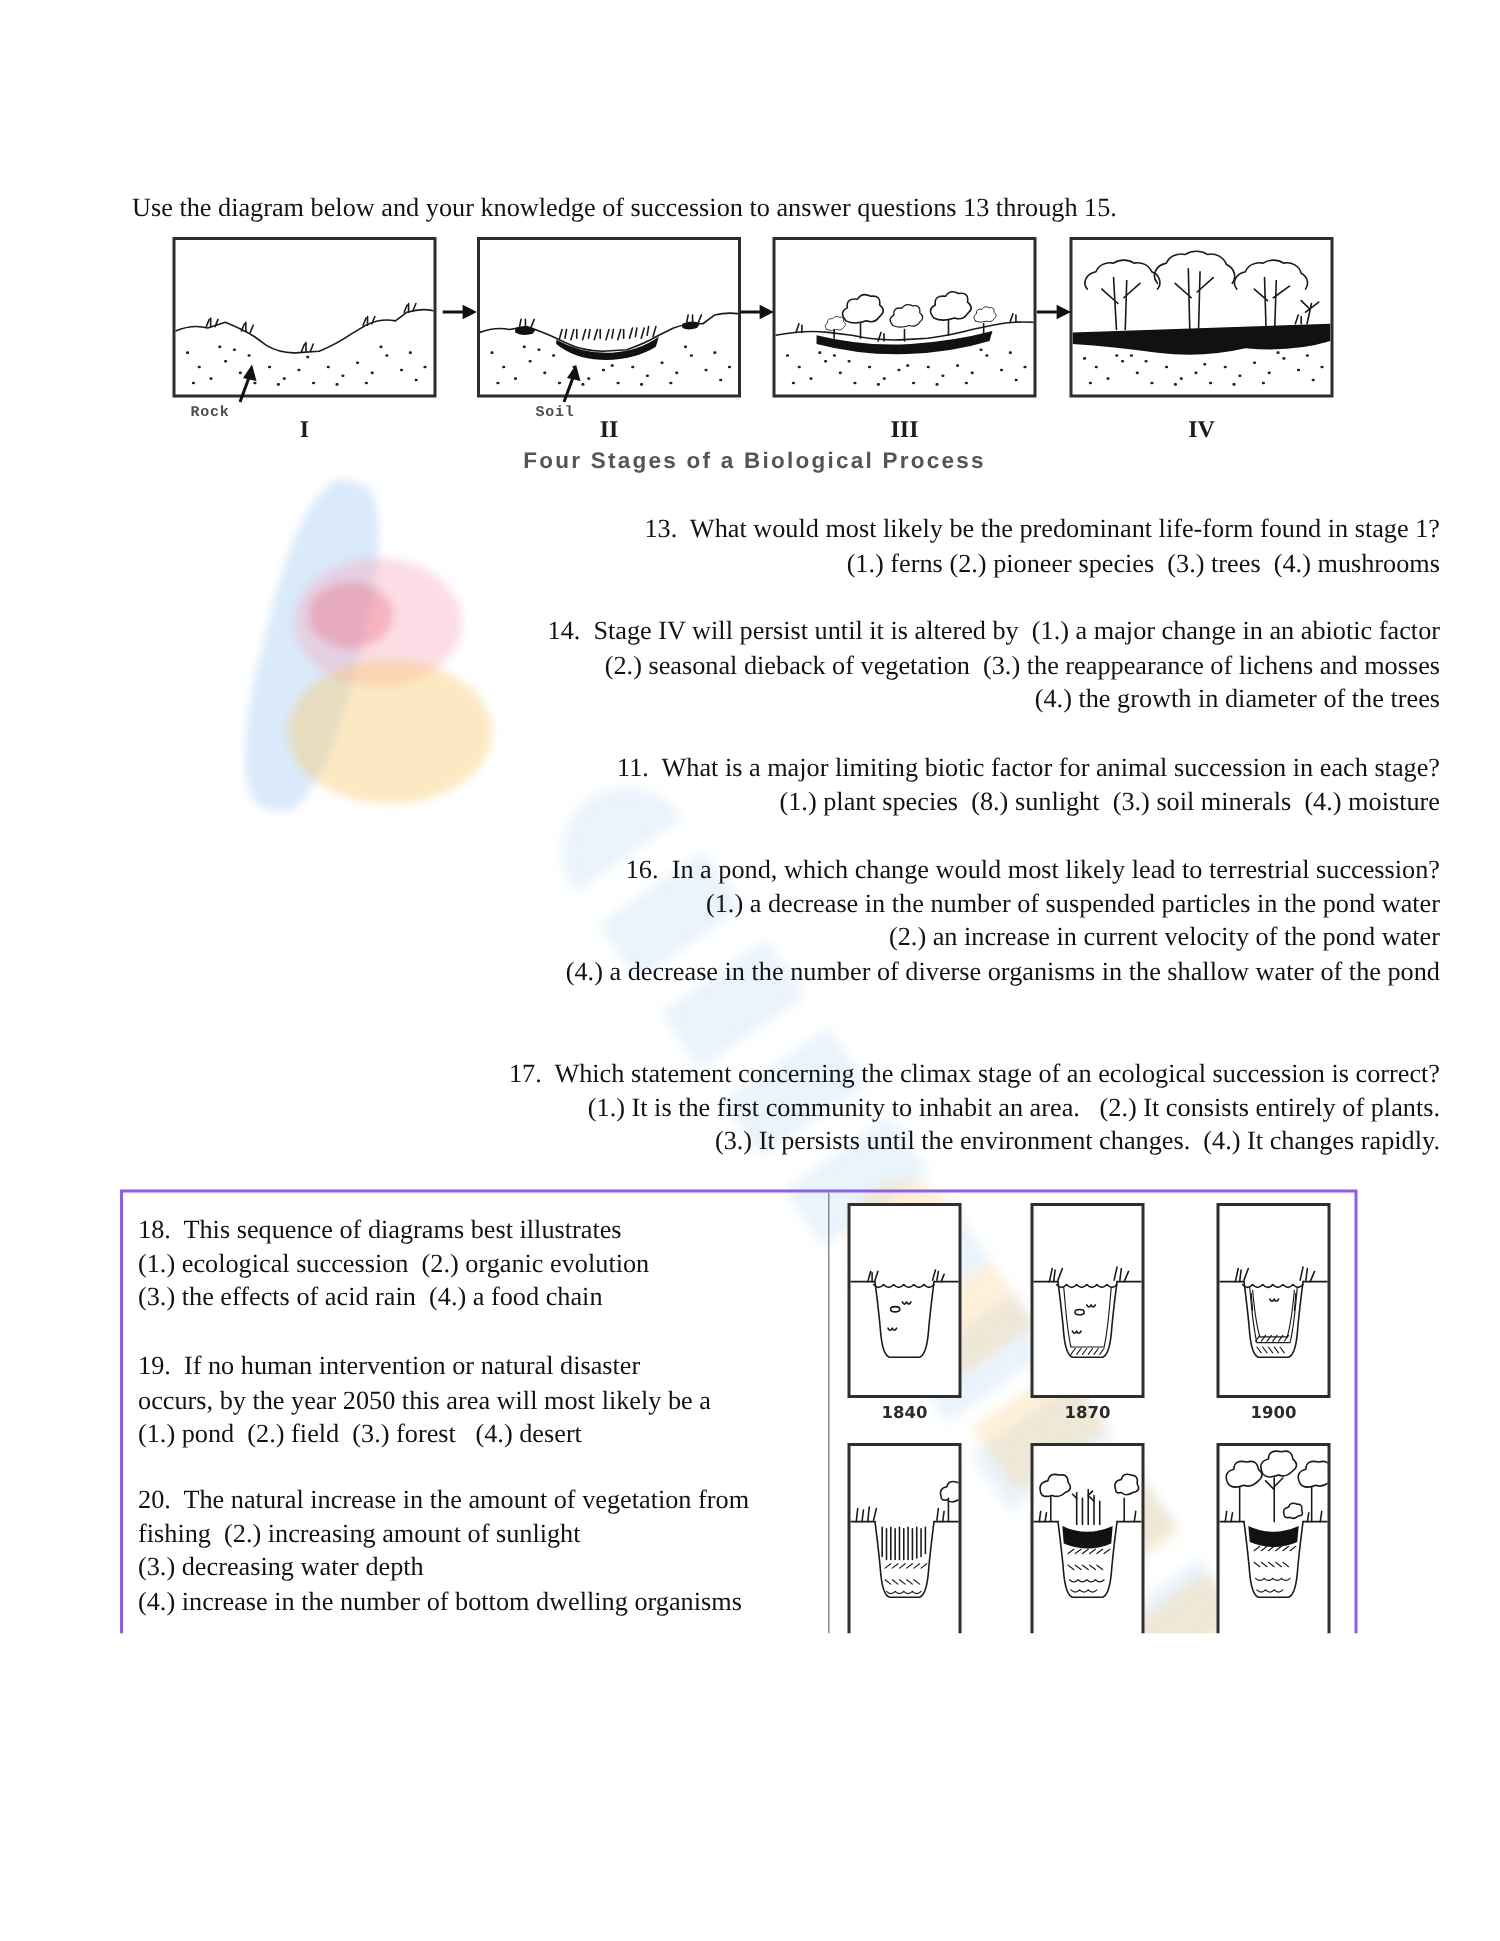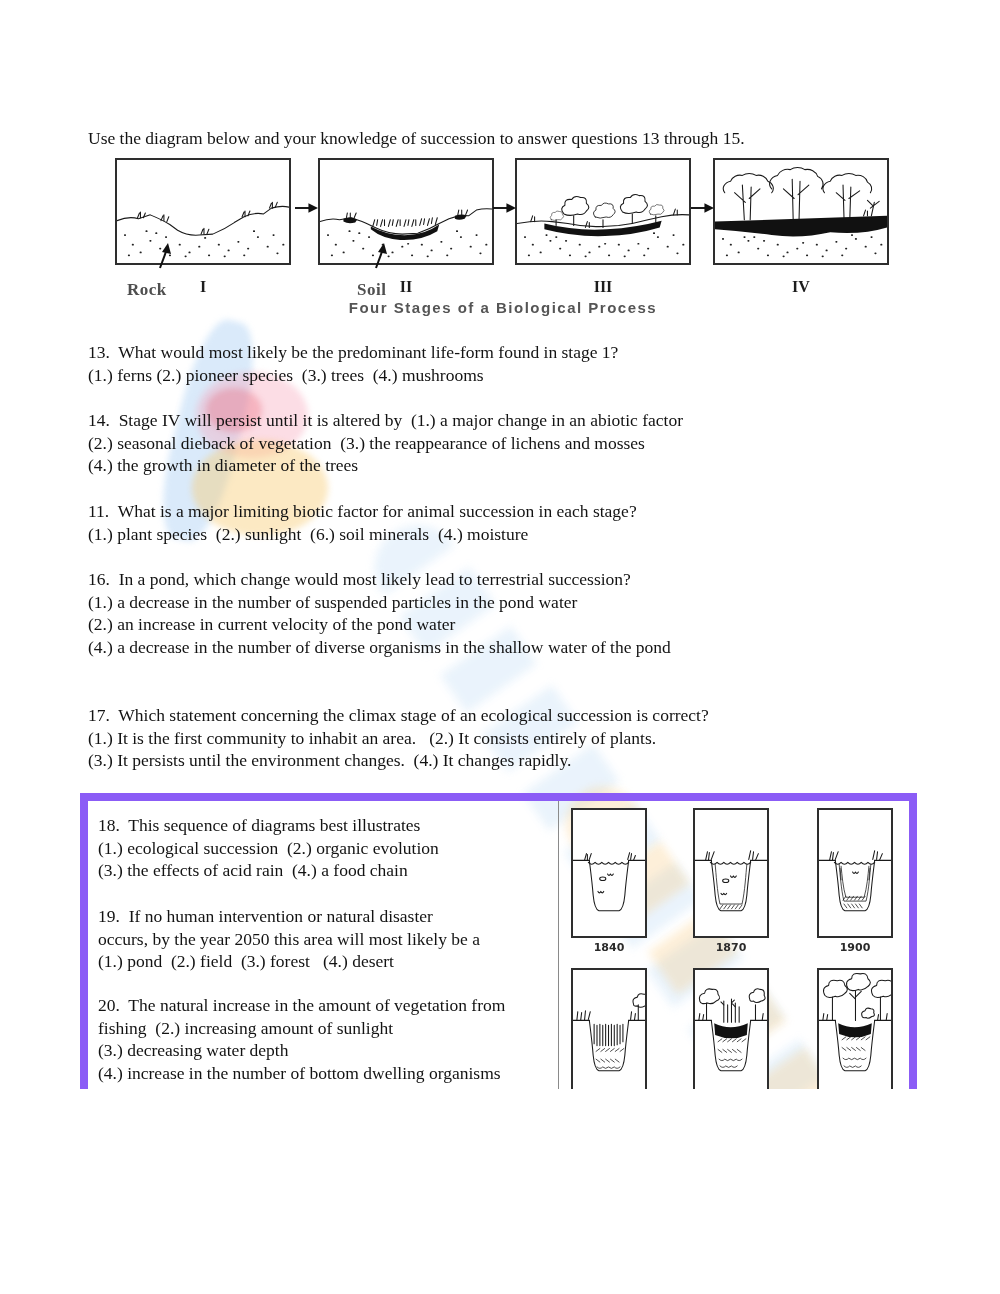--- a/index.html
+++ b/index.html
@@ -22,34 +22,34 @@
     background:repeating-linear-gradient(90deg,rgba(250,196,108,.26) 0 52px,rgba(250,196,108,0) 52px 84px);}
 
   .instruction{position:absolute;left:88px;top:110px;font-size:17.5px;white-space:pre-wrap;}
 
   
   .diagram{position:absolute;left:115px;top:158px;width:776px;height:168px;}
   .sp{position:absolute;top:0;width:172px;height:103px;border:2px solid #2e2e2e;background:#fff;}
   .sp svg{display:block;width:100%;height:100%;}
   .stage-arrow{position:absolute;top:44px;width:23px;height:12px;}
   .ptr{position:absolute;width:18px;height:28px;}
-  .glabel{position:absolute;font-family:Liberation Serif, serif;font-size:17px;
-          font-weight:600;letter-spacing:.5px;color:#4f4f4f;margin-top:10px;}
+  .glabel{position:absolute;font-family:Liberation Mono, monospace;font-size:10px;
+          font-weight:600;letter-spacing:.5px;color:#4f4f4f;}
   .num{position:absolute;top:120px;width:176px;text-align:center;font-size:16px;font-weight:bold;color:#1d1d1d;}
   .caption{position:absolute;left:0;top:141px;width:776px;text-align:center;
            font-family:"Liberation Sans",sans-serif;font-size:15px;font-weight:600;
            letter-spacing:1.5px;color:#555555;}
 
   
-  .q{position:absolute;left:88px;right:40px;}
+  .q{position:absolute;left:88px;right:40px;text-align:right;}
   .qline{font-size:17.5px;line-height:22.7px;white-space:pre-wrap;}
 
   
   .bigbox{position:absolute;left:80px;top:793px;width:821px;height:318px;
-          border:8px solid #8b5cf6;background:transparent;}
+          border:2px solid #8b5cf6;background:transparent;}
   .box-divider{position:absolute;left:470px;top:0;bottom:0;width:1px;background:#8a8a8a;}
   .bq{position:absolute;left:10px;width:450px;}
   .pond{position:absolute;width:76px;}
   .pond-frame{width:72px;height:126px;border:2px solid #2e2e2e;background:#fff;}
   .pond-frame svg{display:block;width:100%;height:100%;}
   .year{margin-top:3px;text-align:center;font-family:"DejaVu Sans",sans-serif;
         font-size:11px;font-weight:700;color:#2b2b2b;}
 
   .ln{stroke:#1a1a1a;fill:none;stroke-width:1.1;stroke-linecap:round;stroke-linejoin:round;}
   .fl{fill:#111111;stroke:none;}
@@ -184,21 +184,21 @@
       <div class="qline">13.  What would most likely be the predominant life-form found in stage 1?</div>
       <div class="qline">(1.) ferns (2.) pioneer species  (3.) trees  (4.) mushrooms</div>
     </div>
     <div class="q" style="top:409px">
       <div class="qline">14.  Stage IV will persist until it is altered by  (1.) a major change in an abiotic factor</div>
       <div class="qline">(2.) seasonal dieback of vegetation  (3.) the reappearance of lichens and mosses</div>
       <div class="qline">(4.) the growth in diameter of the trees</div>
     </div>
     <div class="q" style="top:500px">
       <div class="qline">11.  What is a major limiting biotic factor for animal succession in each stage?</div>
-      <div class="qline">(1.) plant species  (2.) sunlight  (6.) soil minerals  (4.) moisture</div>
+      <div class="qline">(1.) plant species  (8.) sunlight  (3.) soil minerals  (4.) moisture</div>
     </div>
     <div class="q" style="top:568px">
       <div class="qline">16.  In a pond, which change would most likely lead to terrestrial succession?</div>
       <div class="qline">(1.) a decrease in the number of suspended particles in the pond water</div>
       <div class="qline">(2.) an increase in current velocity of the pond water</div>
       <div class="qline">(4.) a decrease in the number of diverse organisms in the shallow water of the pond</div>
     </div>
     <div class="q" style="top:704px">
       <div class="qline">17.  Which statement concerning the climax stage of an ecological succession is correct?</div>
       <div class="qline">(1.) It is the first community to inhabit an area.   (2.) It consists entirely of plants.</div>

